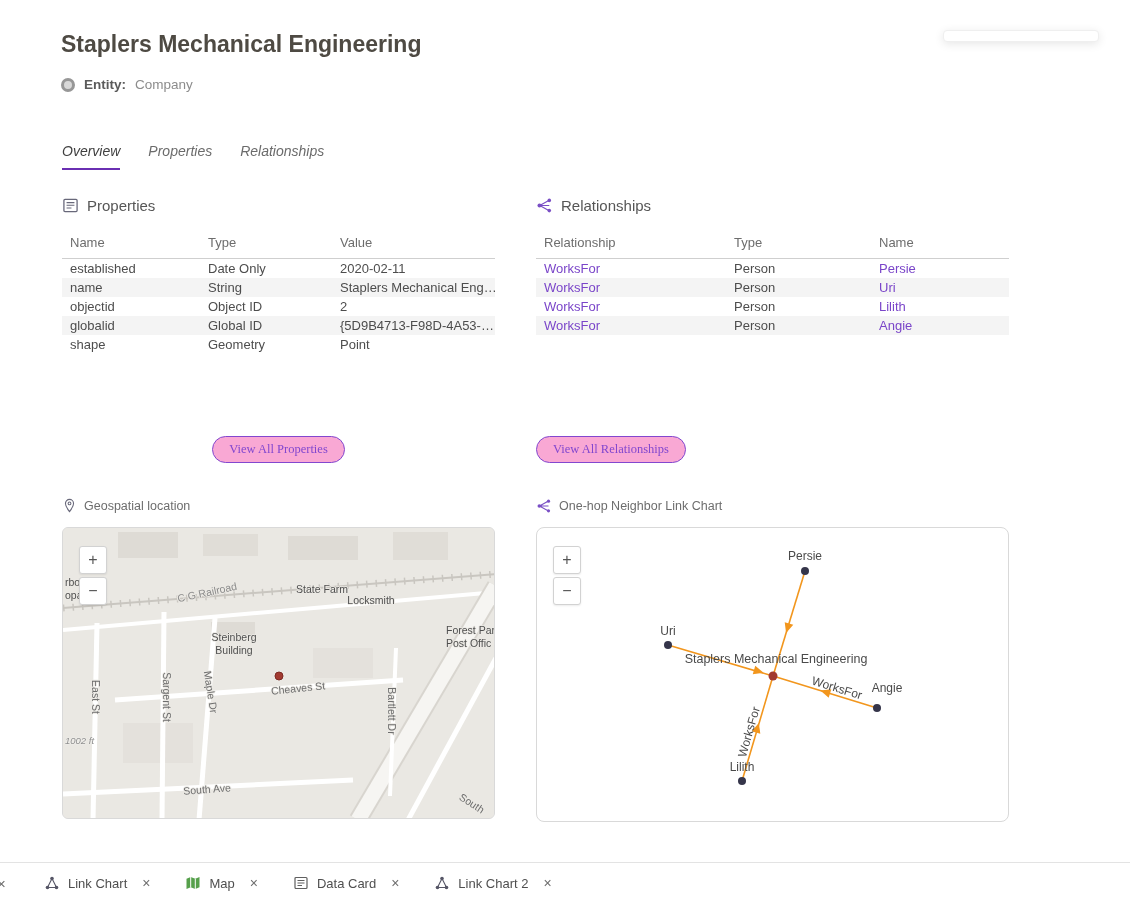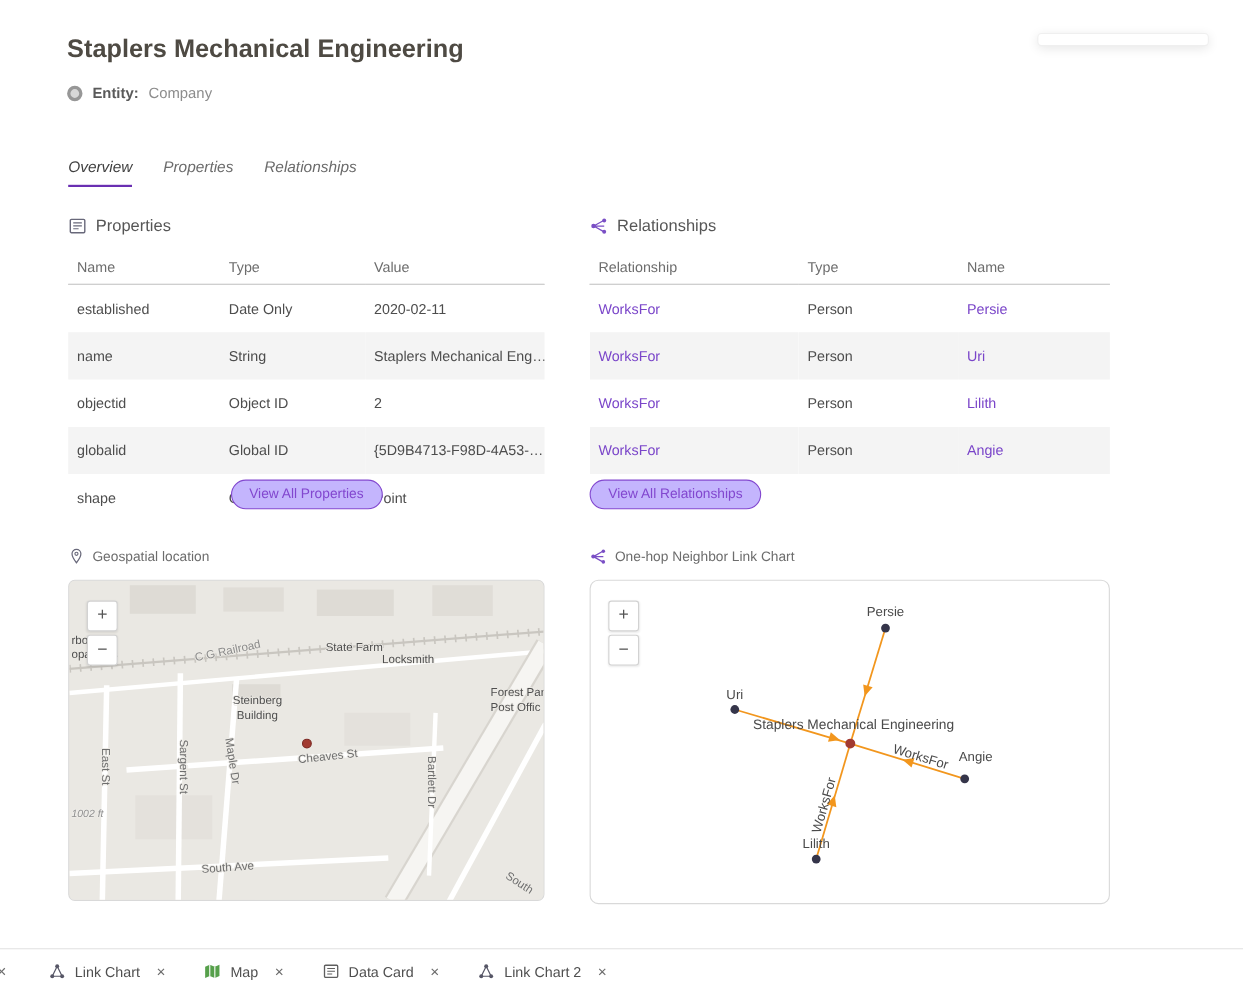--- a/index.html
+++ b/index.html
@@ -32,28 +32,28 @@
   .tab.active { color:#3f3f3f; border-bottom:2px solid #6a2fb2; }
 
   
   .section { }
   .section-heading { display:flex; align-items:center; gap:8px; font-size:15px; color:#565656; margin-bottom:13px; }
   .props-section { left:62px; top:197px; width:433px; }
   .rels-section  { left:536px; top:197px; width:473px; }
 
   table { width:100%; border-collapse:collapse; font-size:13px; table-layout:fixed; }
   th { text-align:left; font-weight:400; color:#6d6d6d; padding:8px; border-bottom:1px solid #cfcfcf; white-space:nowrap; }
-  td { padding:14px 8px; color:#4d4d4d; white-space:nowrap; overflow:hidden; }
+  td { padding:2px 8px; color:#4d4d4d; white-space:nowrap; overflow:hidden; }
   tbody tr:nth-child(even) td { background:#f4f4f4; }
   .cell-link { color:#7a45c9; cursor:pointer; }
 
   .viewall-row-left  { left:62px;  top:436px; width:433px; display:flex; justify-content:center; }
   .viewall-row-right { left:536px; top:436px; width:473px; display:flex; }
-  .pill-btn { border:1px solid #8247cf; color:#8247cf; background:#c4b5fd; border-radius:15px;
-    padding:6px 16px; font-size:12.5px; font-family:Liberation Sans, sans-serif; cursor:pointer; line-height:1; }
+  .pill-btn { border:1px solid #8247cf; color:#8247cf; background:#f9a8d4; border-radius:15px;
+    padding:6px 16px; font-size:12.5px; font-family:Liberation Serif, serif; cursor:pointer; line-height:1; }
 
   .sub-heading { display:flex; align-items:center; gap:7px; font-size:12.5px; color:#6d6d6d; }
   .map-heading   { left:62px;  top:498px; }
   .chart-heading { left:536px; top:498px; }
 
   
   .map-panel { left:62px; top:527px; width:433px; height:292px; border:1px solid #d9d9d9;
     border-radius:6px; overflow:hidden; background:#eae8e3; }
   .map-panel svg.basemap { position:absolute; left:0; top:0; }
   .map-label { position:absolute; white-space:nowrap; color:#6e6e6e; font-size:10.5px;

